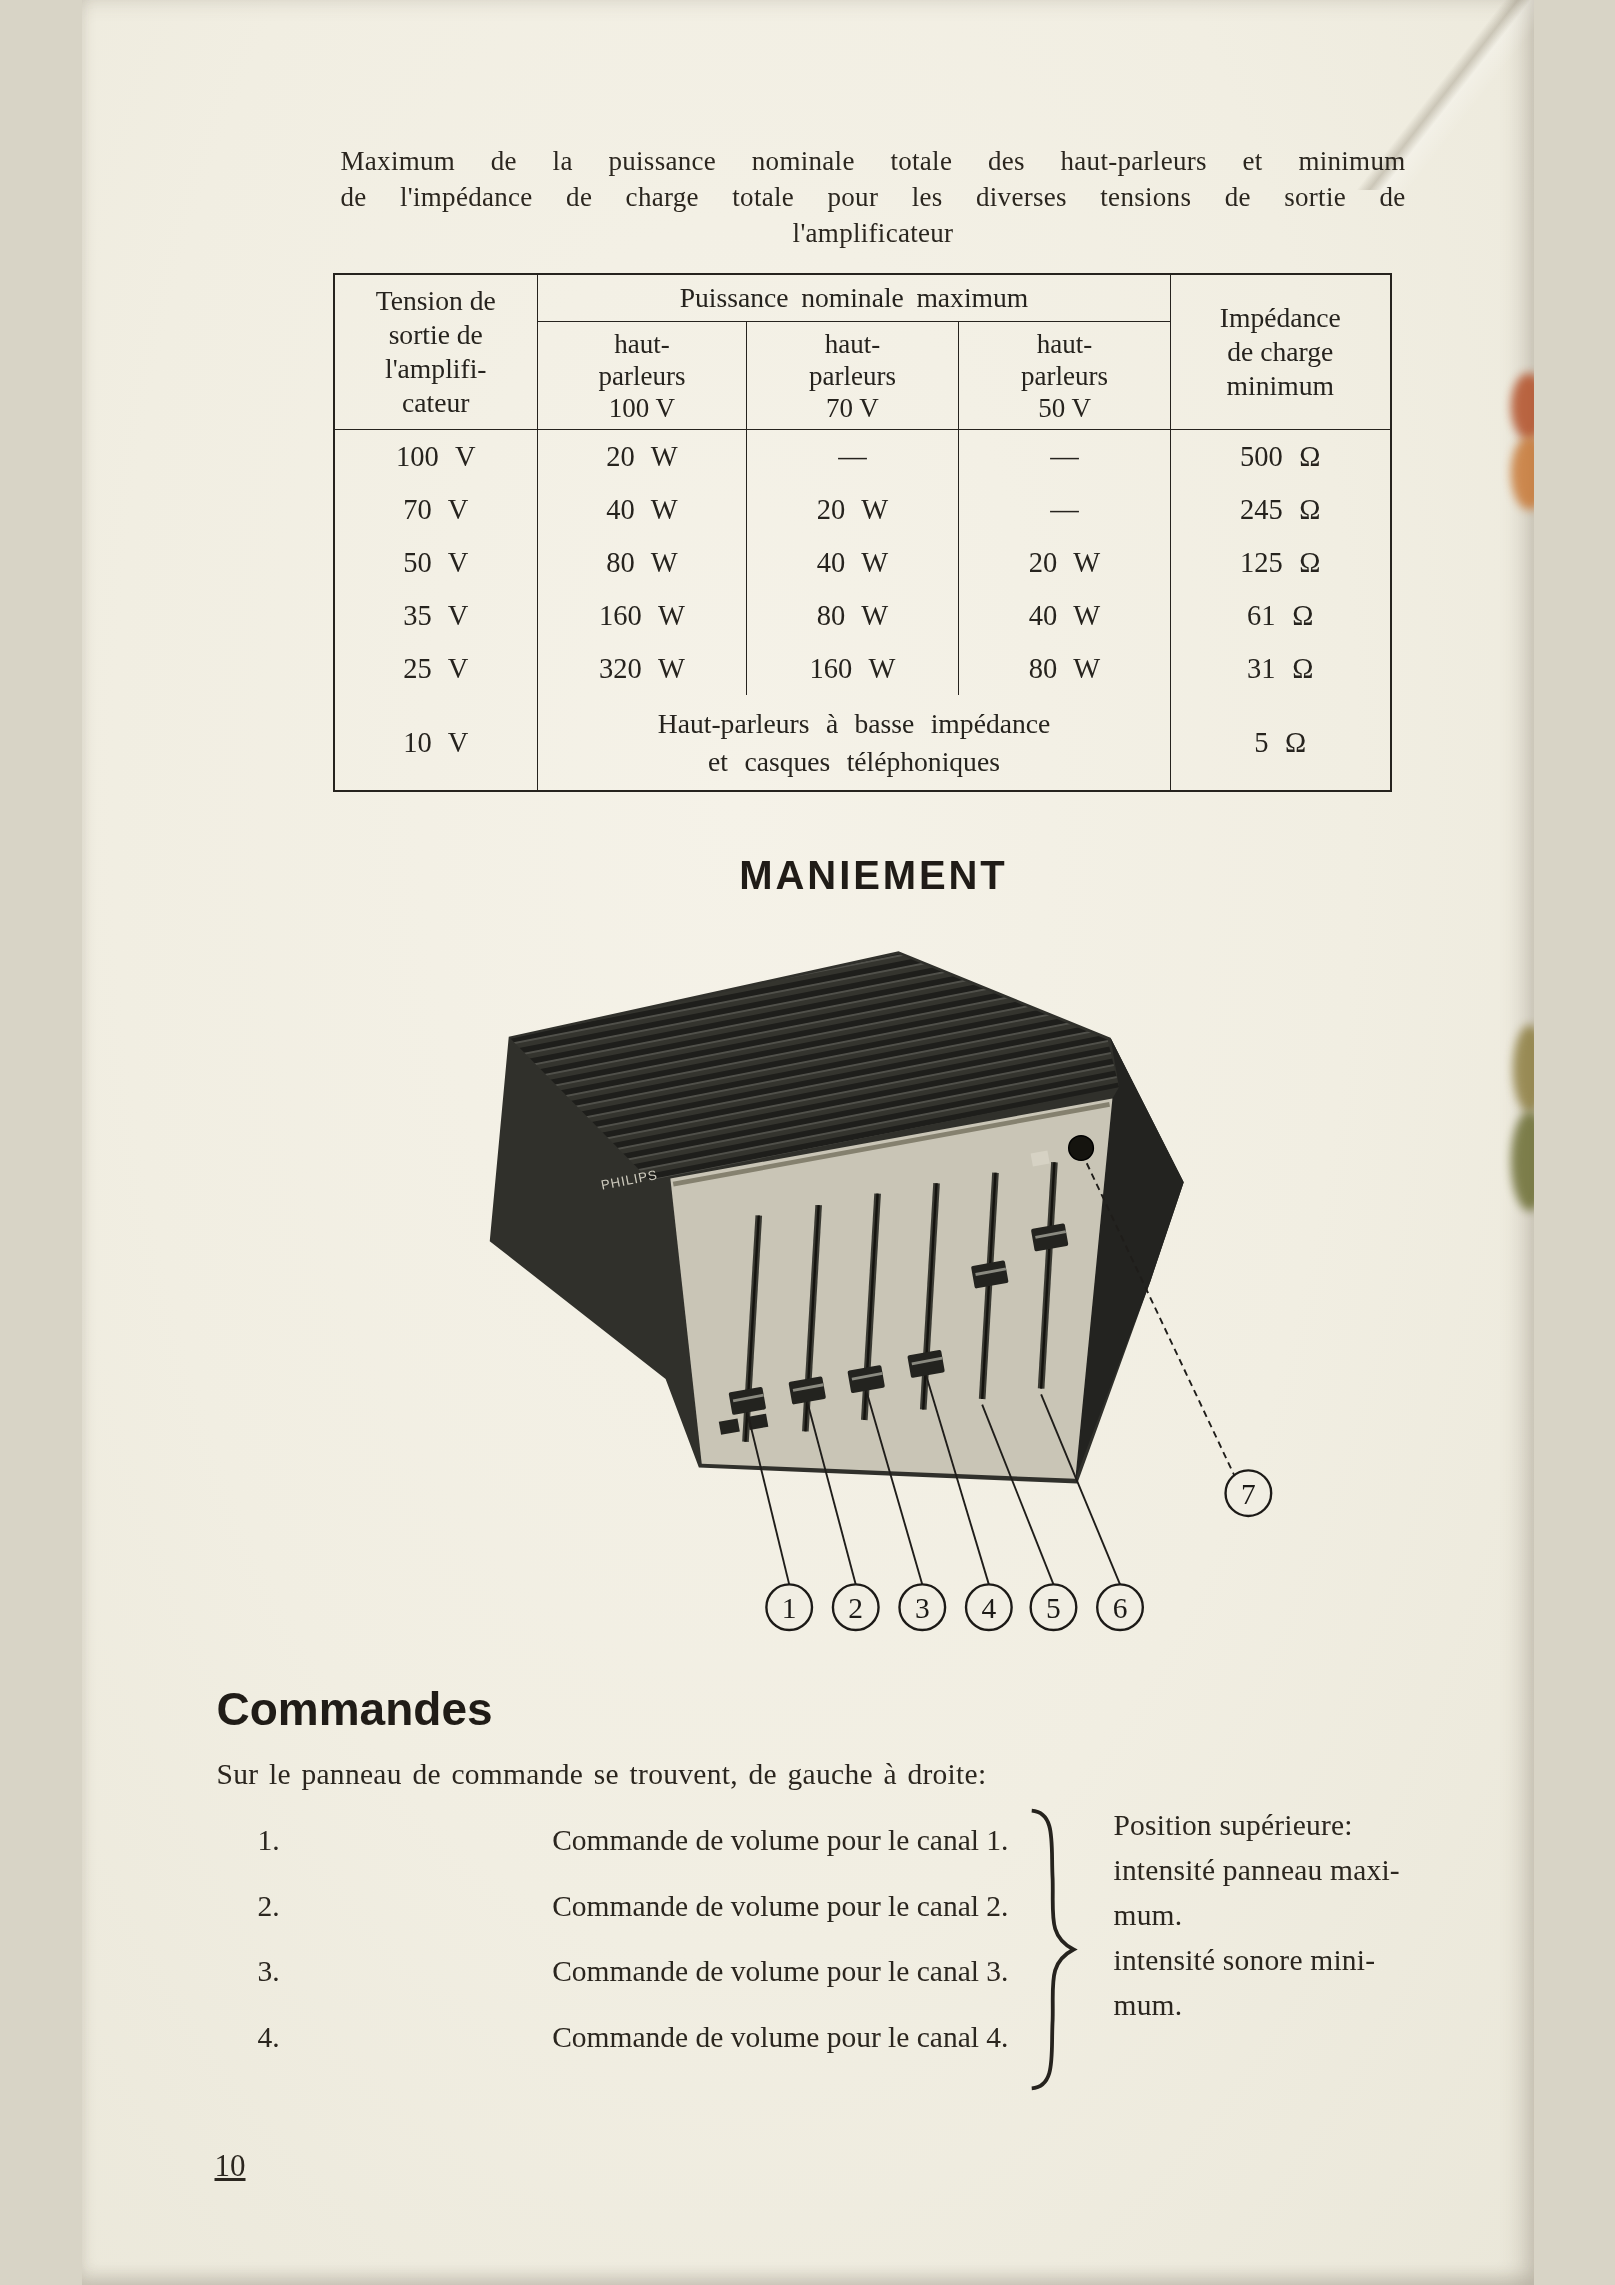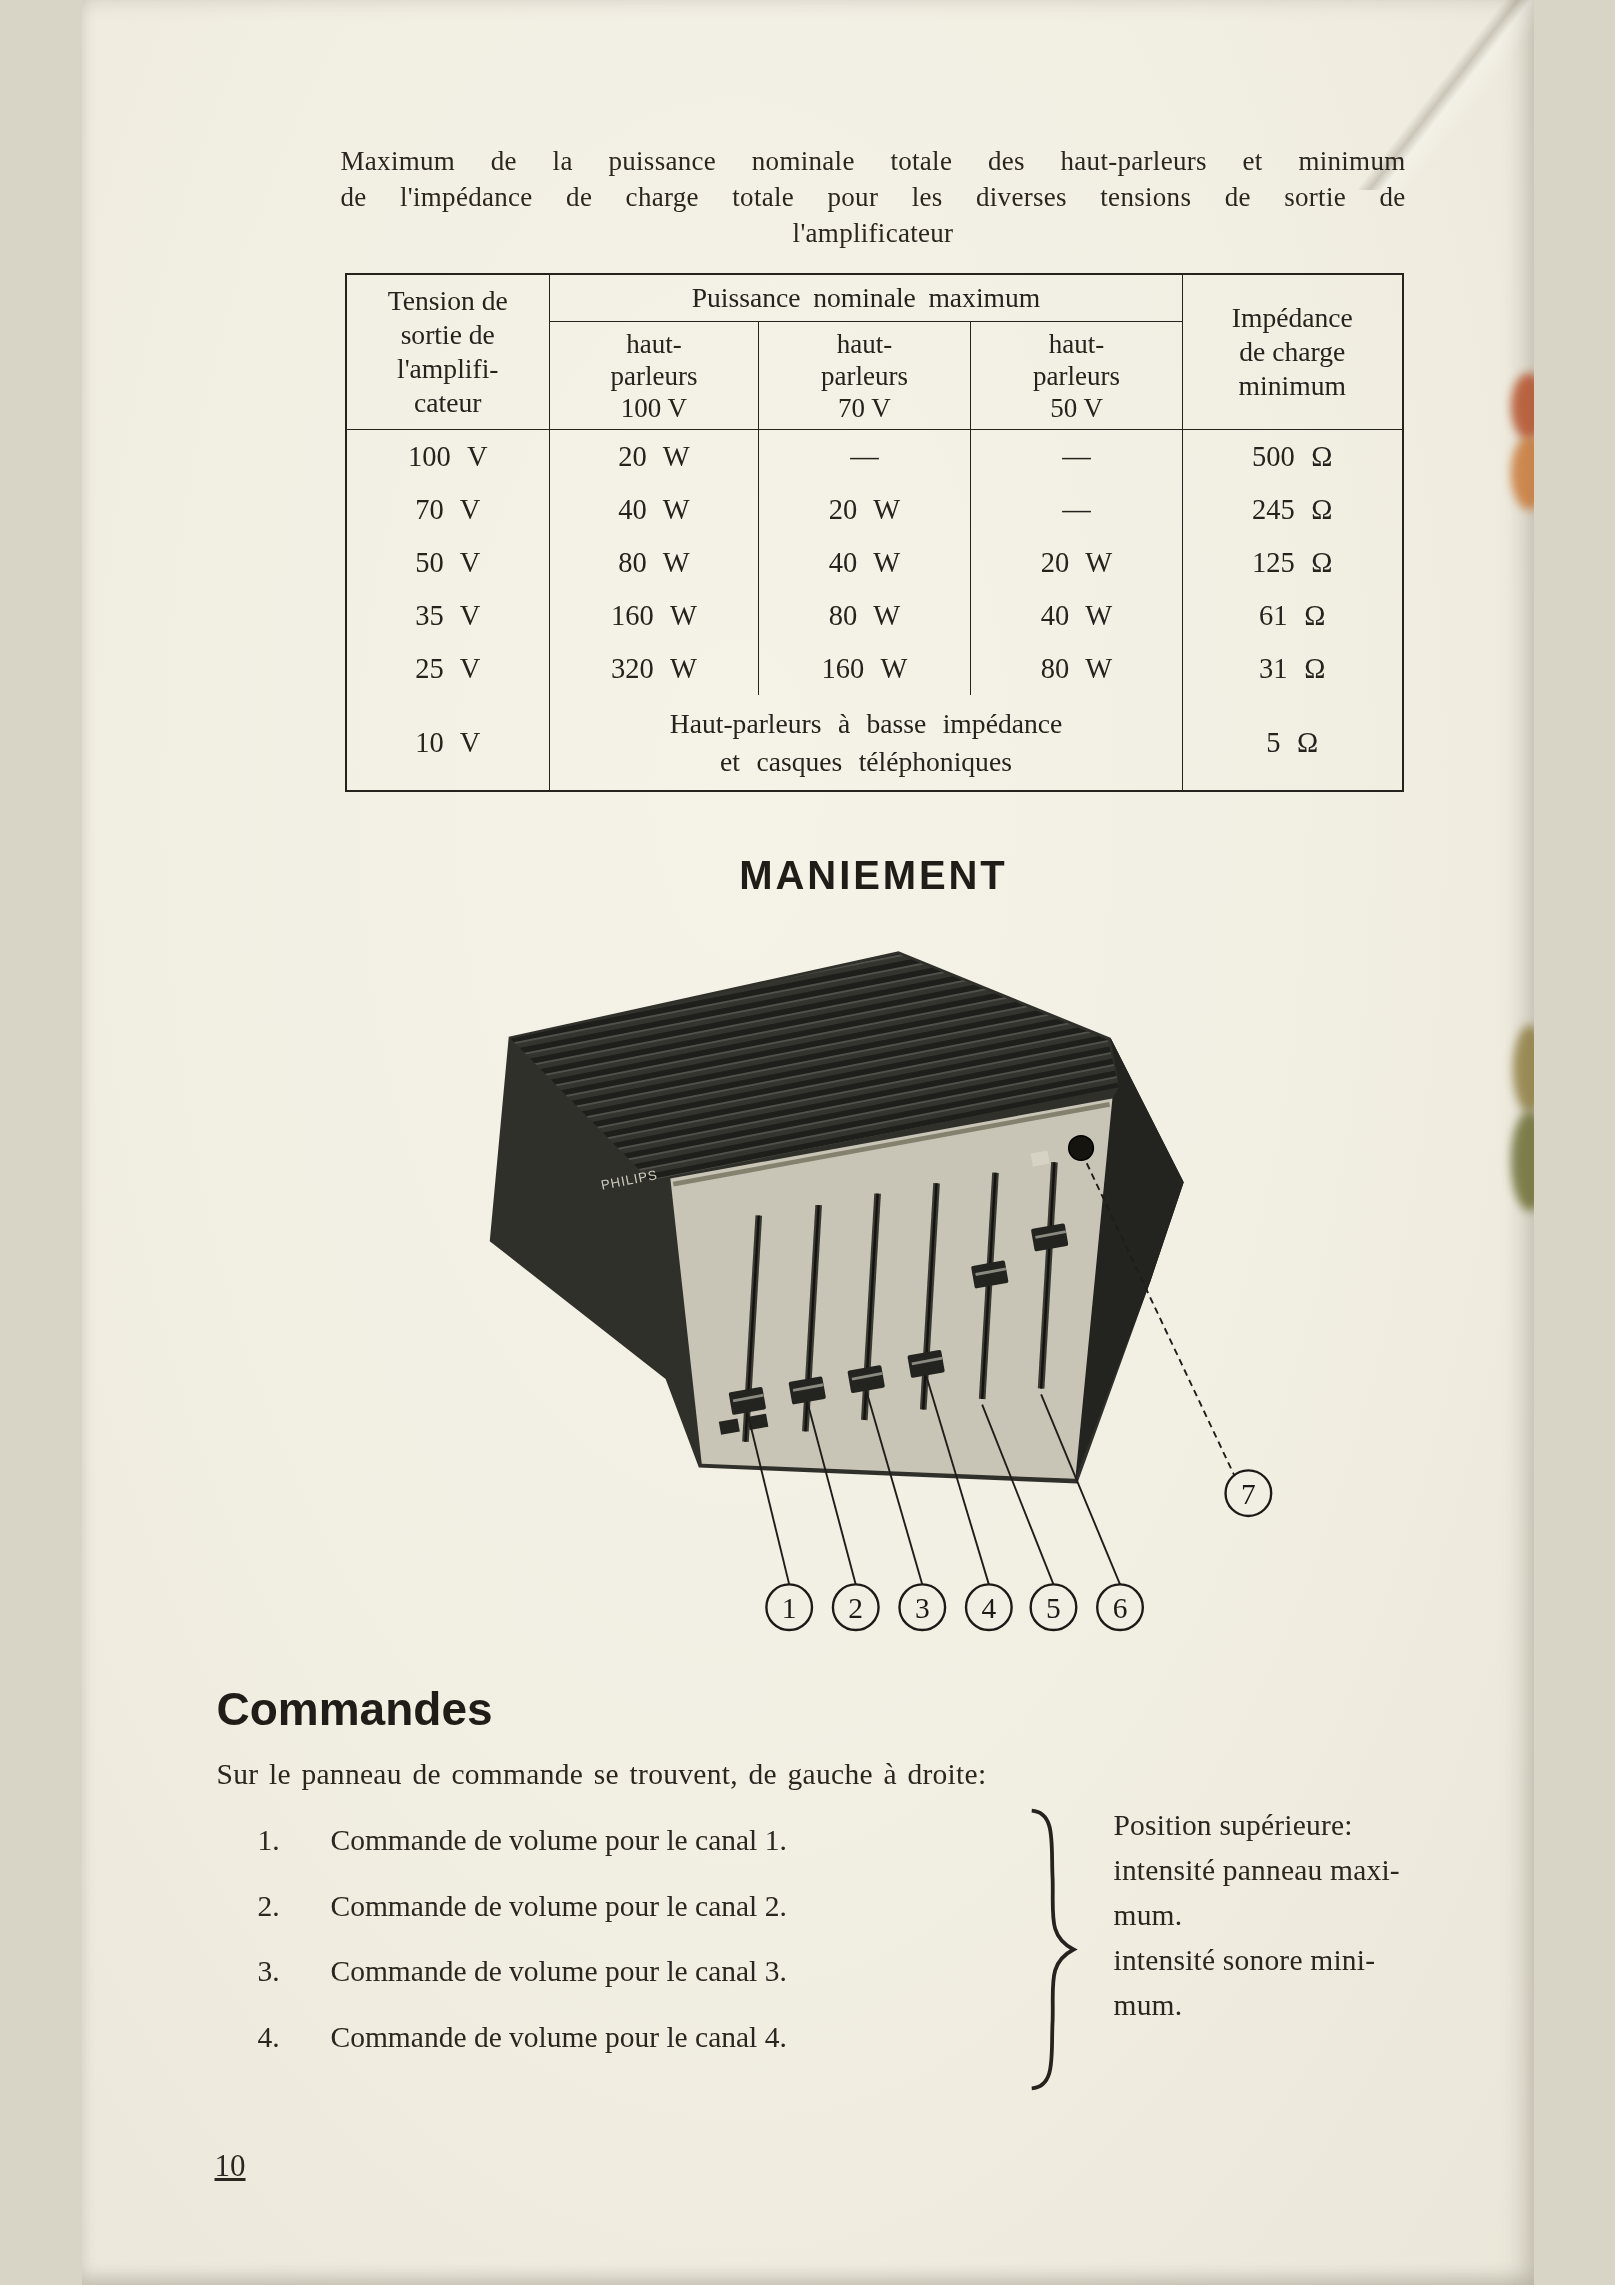--- a/index.html
+++ b/index.html
@@ -20,21 +20,21 @@
   .blob{position:absolute;border-radius:50%;filter:blur(4.8px);}
   .blob.b1{right:-13.3px;top:373px;width:36px;height:67px;background:#b4512a;opacity:.85;}
   .blob.b2{right:-15px;top:436px;width:38px;height:74px;background:#c8742f;opacity:.8;}
   .blob.b3{right:-13.3px;top:1025px;width:34px;height:88px;background:#8a7a3a;opacity:.8;}
   .blob.b4{right:-15px;top:1111px;width:38px;height:100px;background:#6d6f35;opacity:.85;}
 
   .caption{position:absolute;left:259px;top:143px;width:1065px;font-size:27px;line-height:36px;letter-spacing:0.3px;word-spacing:3.8px;}
   .caption .jl{text-align:justify;text-align-last:justify;}
   .caption .cl{text-align:center;}
 
-  table.spec{position:absolute;left:263px;top:273px;width:1058px;border-collapse:collapse;table-layout:fixed;
+  table.spec{position:absolute;left:251px;top:273px;width:1058px;border-collapse:collapse;table-layout:fixed;
     font-size:28.5px;color:#26231e;border-radius:20px;}
   table.spec col.c1{width:204px;} table.spec col.c2{width:209px;}
   table.spec col.c3{width:212px;} table.spec col.c4{width:212px;} table.spec col.c5{width:220px;}
   table.spec{border:2.9px solid #26231e;}
   table.spec td,table.spec th{border-left:1.9px solid #26231e;border-right:1.9px solid #26231e;
     text-align:center;vertical-align:middle;font-weight:normal;padding:0;}
   th.group{height:46px;border-bottom:1.9px solid #26231e;font-size:27.6px;word-spacing:5.7px;}
   th.rowspan2{line-height:34px;font-size:27.6px;}
   tr.subhead th{height:107px;line-height:32px;font-size:27px;border-bottom:1.9px solid #26231e;}
   th.hdr-bottom{border-bottom:1.9px solid #26231e;}
@@ -47,21 +47,21 @@
 
   .figure{position:absolute;left:360px;top:937px;}
 
   .cmd-title{position:absolute;left:135px;top:1682px;
     font-family:"Liberation Sans","DejaVu Sans",sans-serif;font-weight:bold;font-size:46px;color:#201c17;}
   .cmd-intro{position:absolute;left:135px;top:1758px;font-size:29.5px;letter-spacing:0.3px;word-spacing:2.9px;}
 
   .cmd-list{position:absolute;left:176px;top:1822px;width:751px;}
   .cmd-list .li{display:flex;align-items:flex-start;margin-bottom:29.5px;font-size:29.5px;line-height:36px;}
   .cmd-list .num{width:73px;flex:0 0 73px;}
-  .cmd-list .txt{flex:1;}
+  .cmd-list .txt{flex:1;text-align:right;}
 
   .brace{position:absolute;left:940px;top:1805px;}
 
   .note{position:absolute;left:1032px;top:1803px;width:352px;font-size:29.5px;line-height:45px;letter-spacing:0.2px;}
   .note .para2{margin-top:12.4px;}
 
   .pagenum{position:absolute;left:133px;top:2148px;font-size:31px;text-decoration:underline;}
 </style>
 </head>
 <body>

